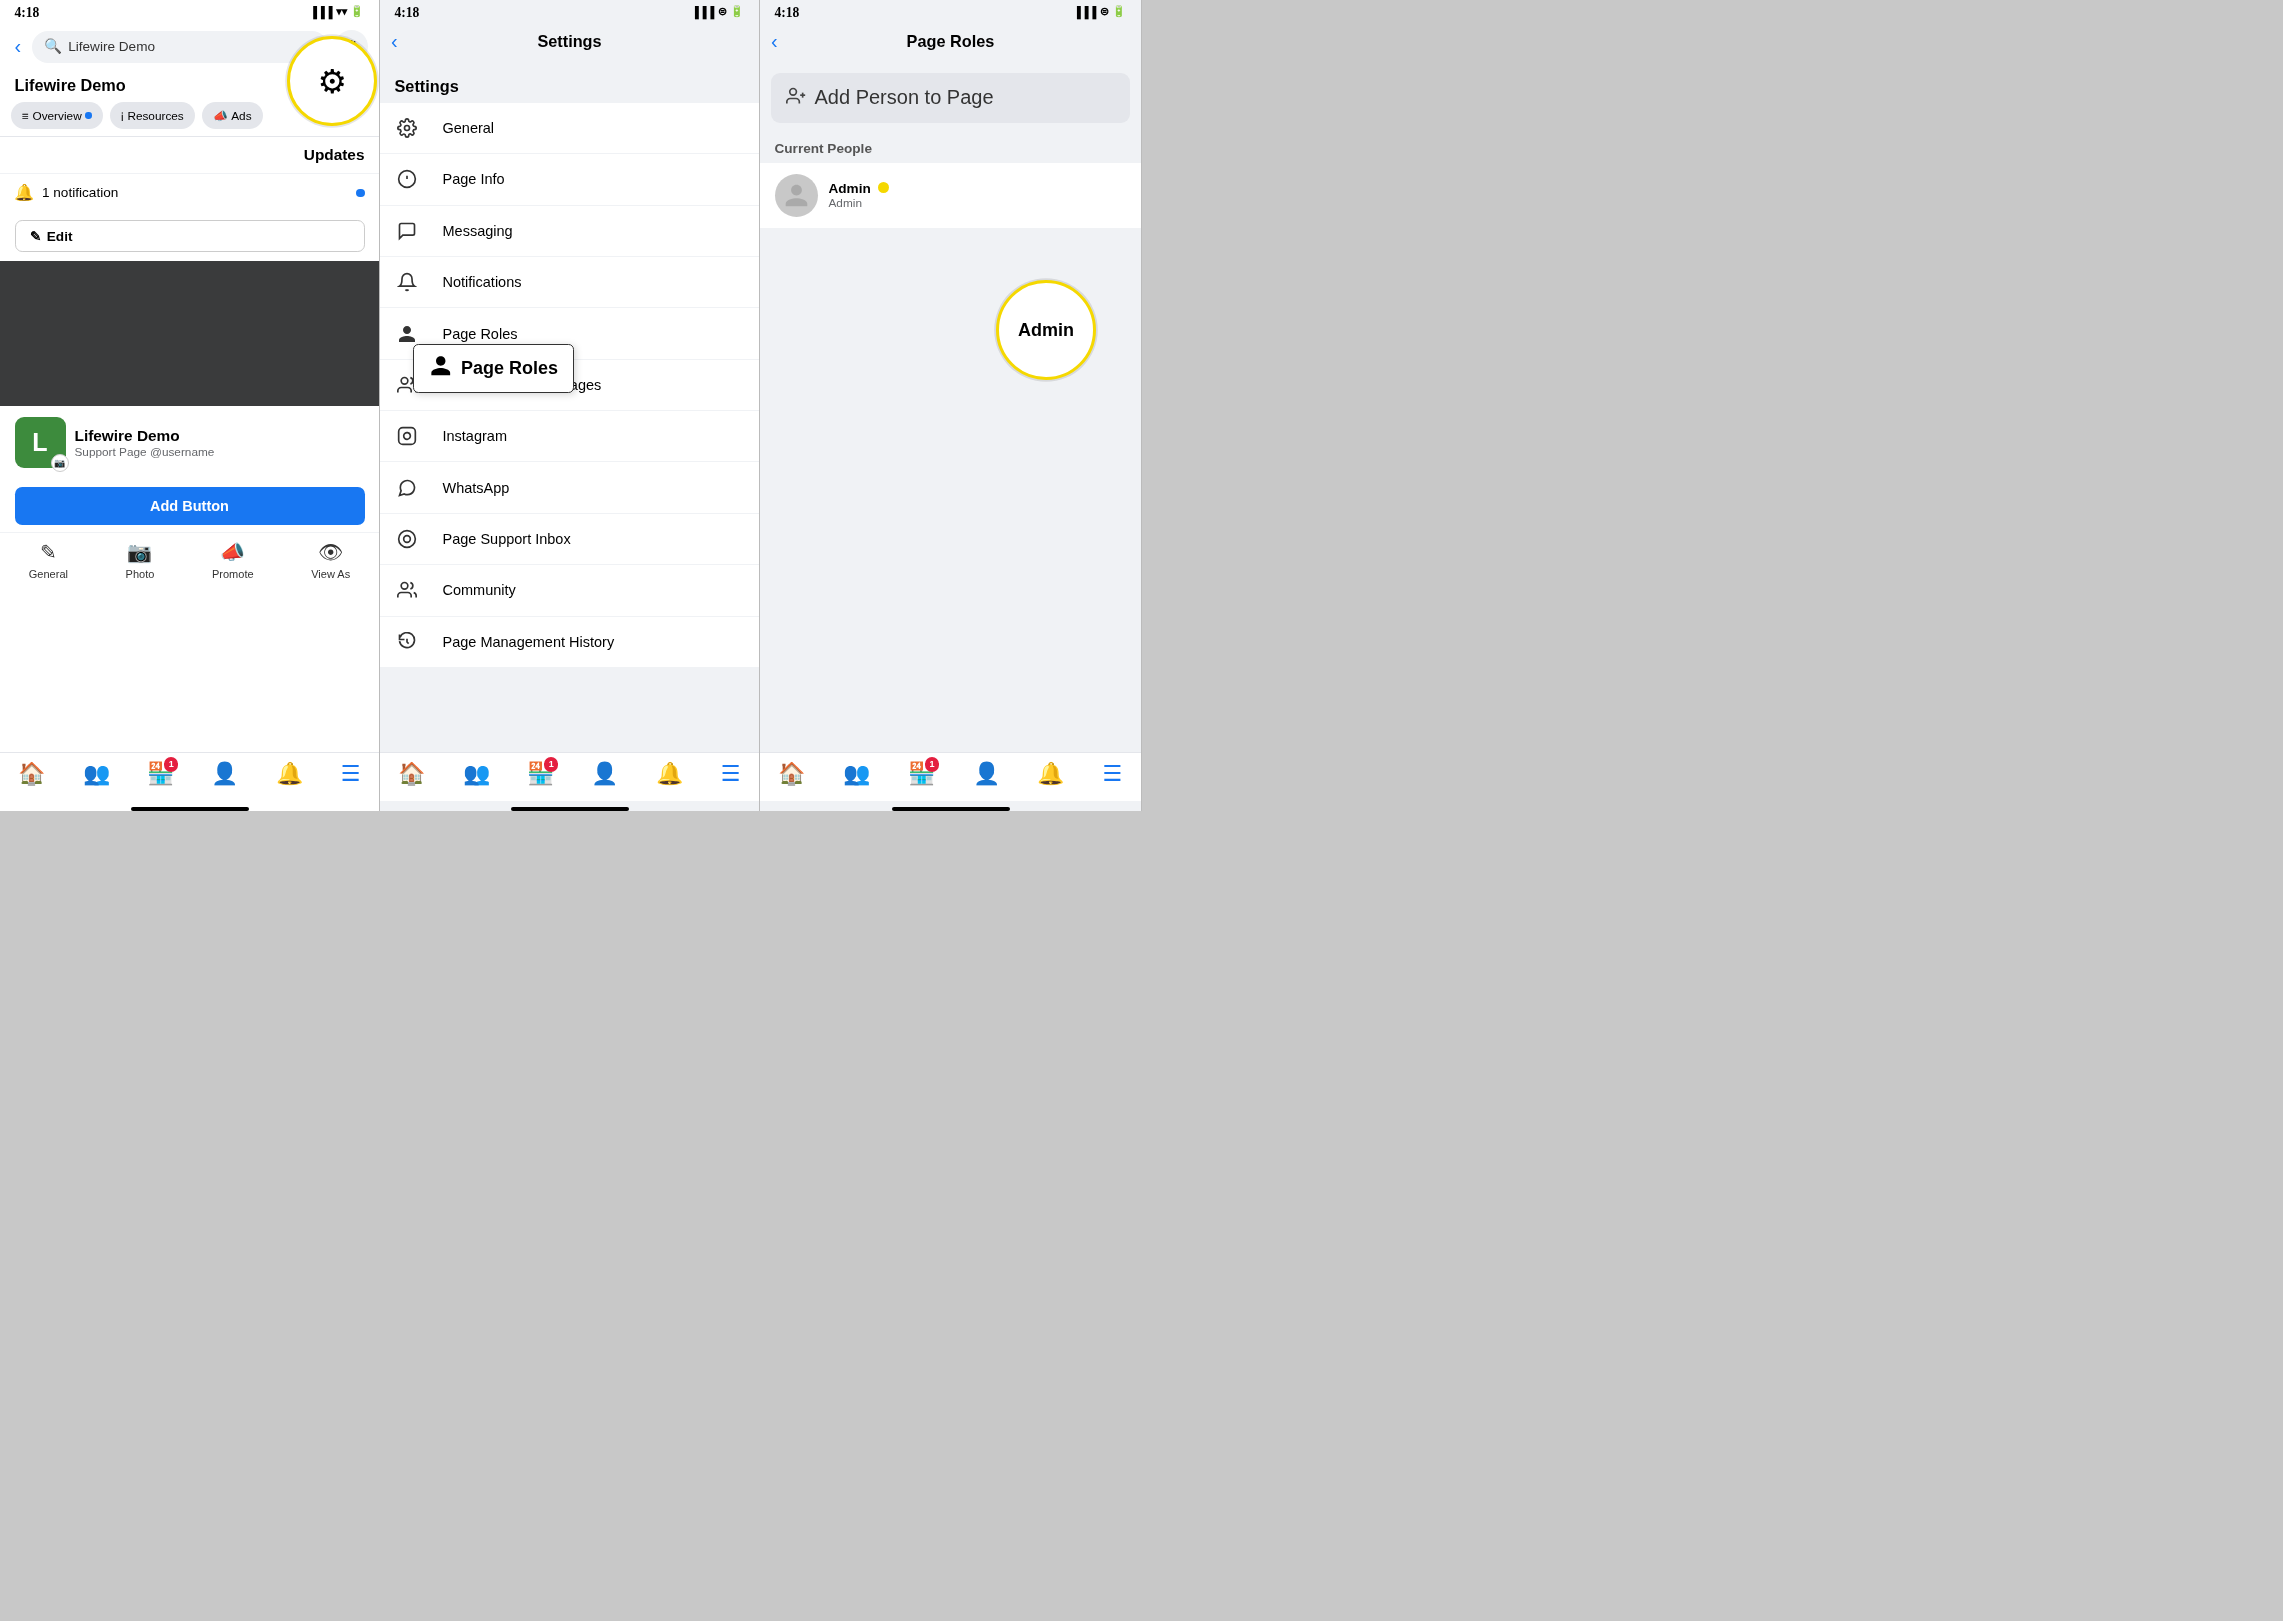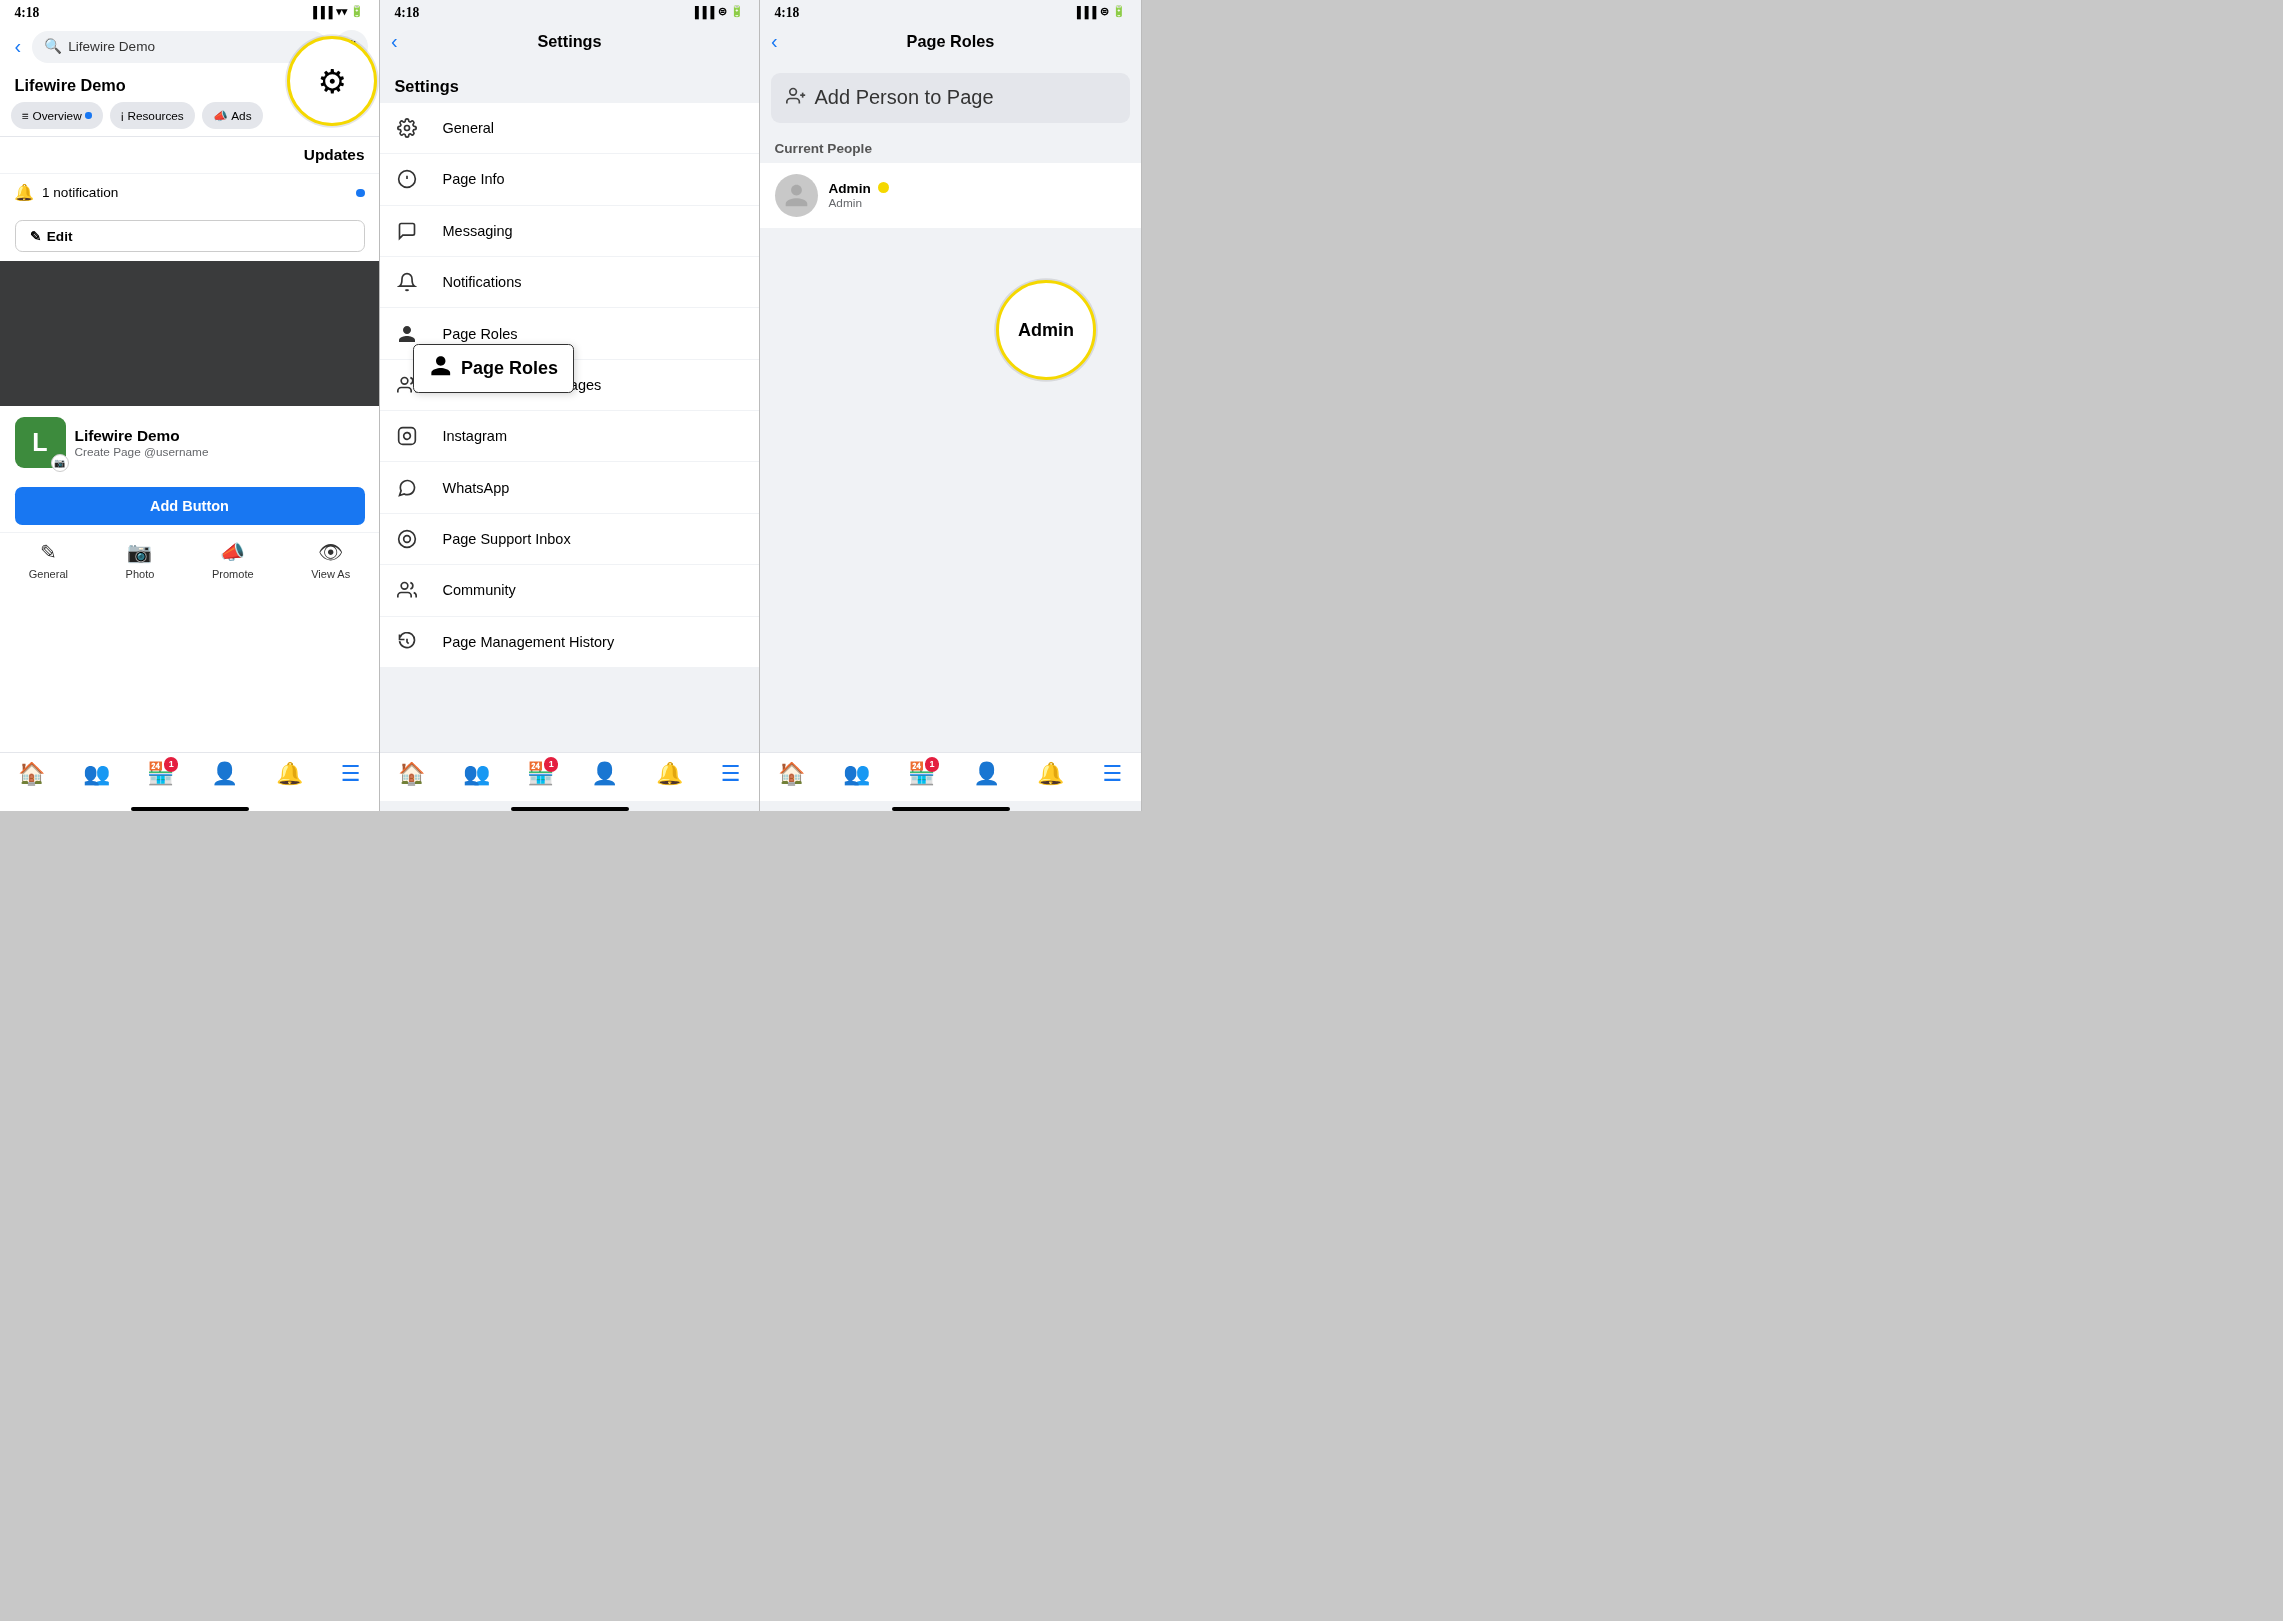--- a/index.html
+++ b/index.html
@@ -549,21 +549,21 @@
 
   <div class="p1-dark-area"></div>
 
   <div class="p1-page-info">
     <div class="p1-avatar">
       <span>L</span>
       <span class="p1-avatar-camera">📷</span>
     </div>
     <div>
       <div class="p1-page-name">Lifewire Demo</div>
-      <div class="p1-page-sub">Create Page @username</div>
+      <div class="p1-page-sub">Support Page @username</div>
     </div>
   </div>
 
   <button class="p1-add-button">Add Button</button>
 
   <div class="p1-action-row">
     <div class="p1-action-item">
       <span class="p1-action-icon">✎</span>
       <span>General</span>
     </div>

